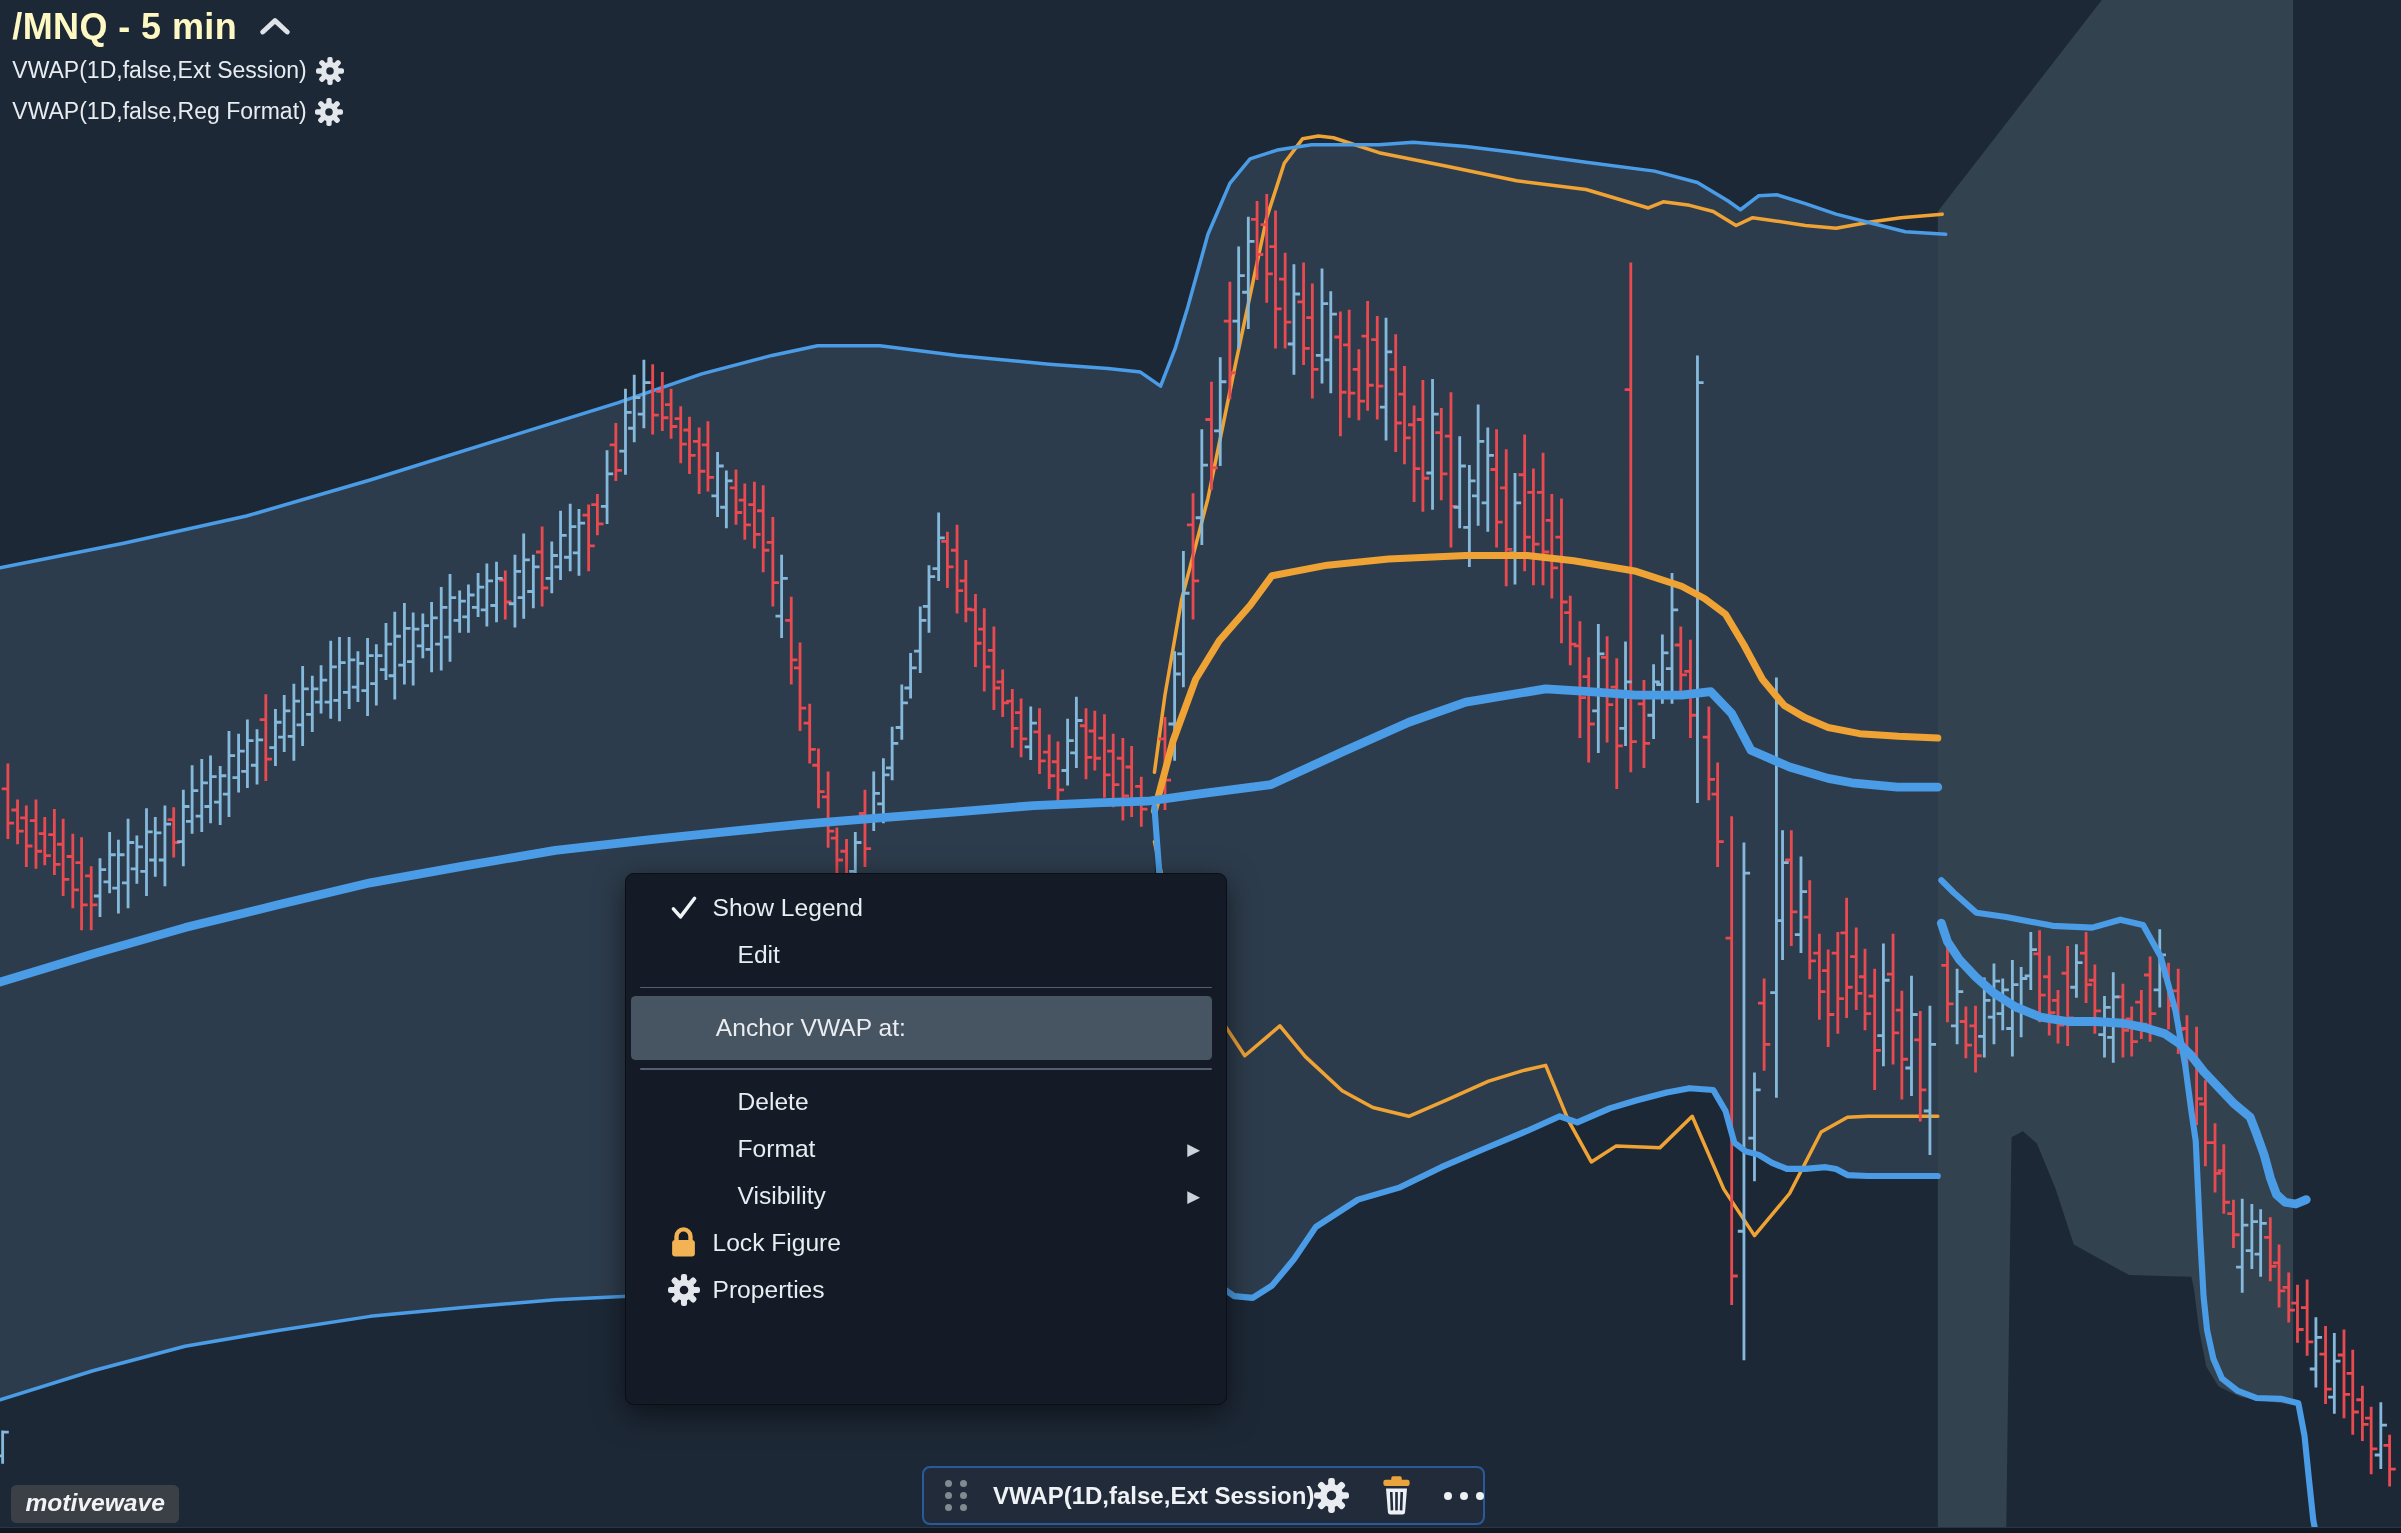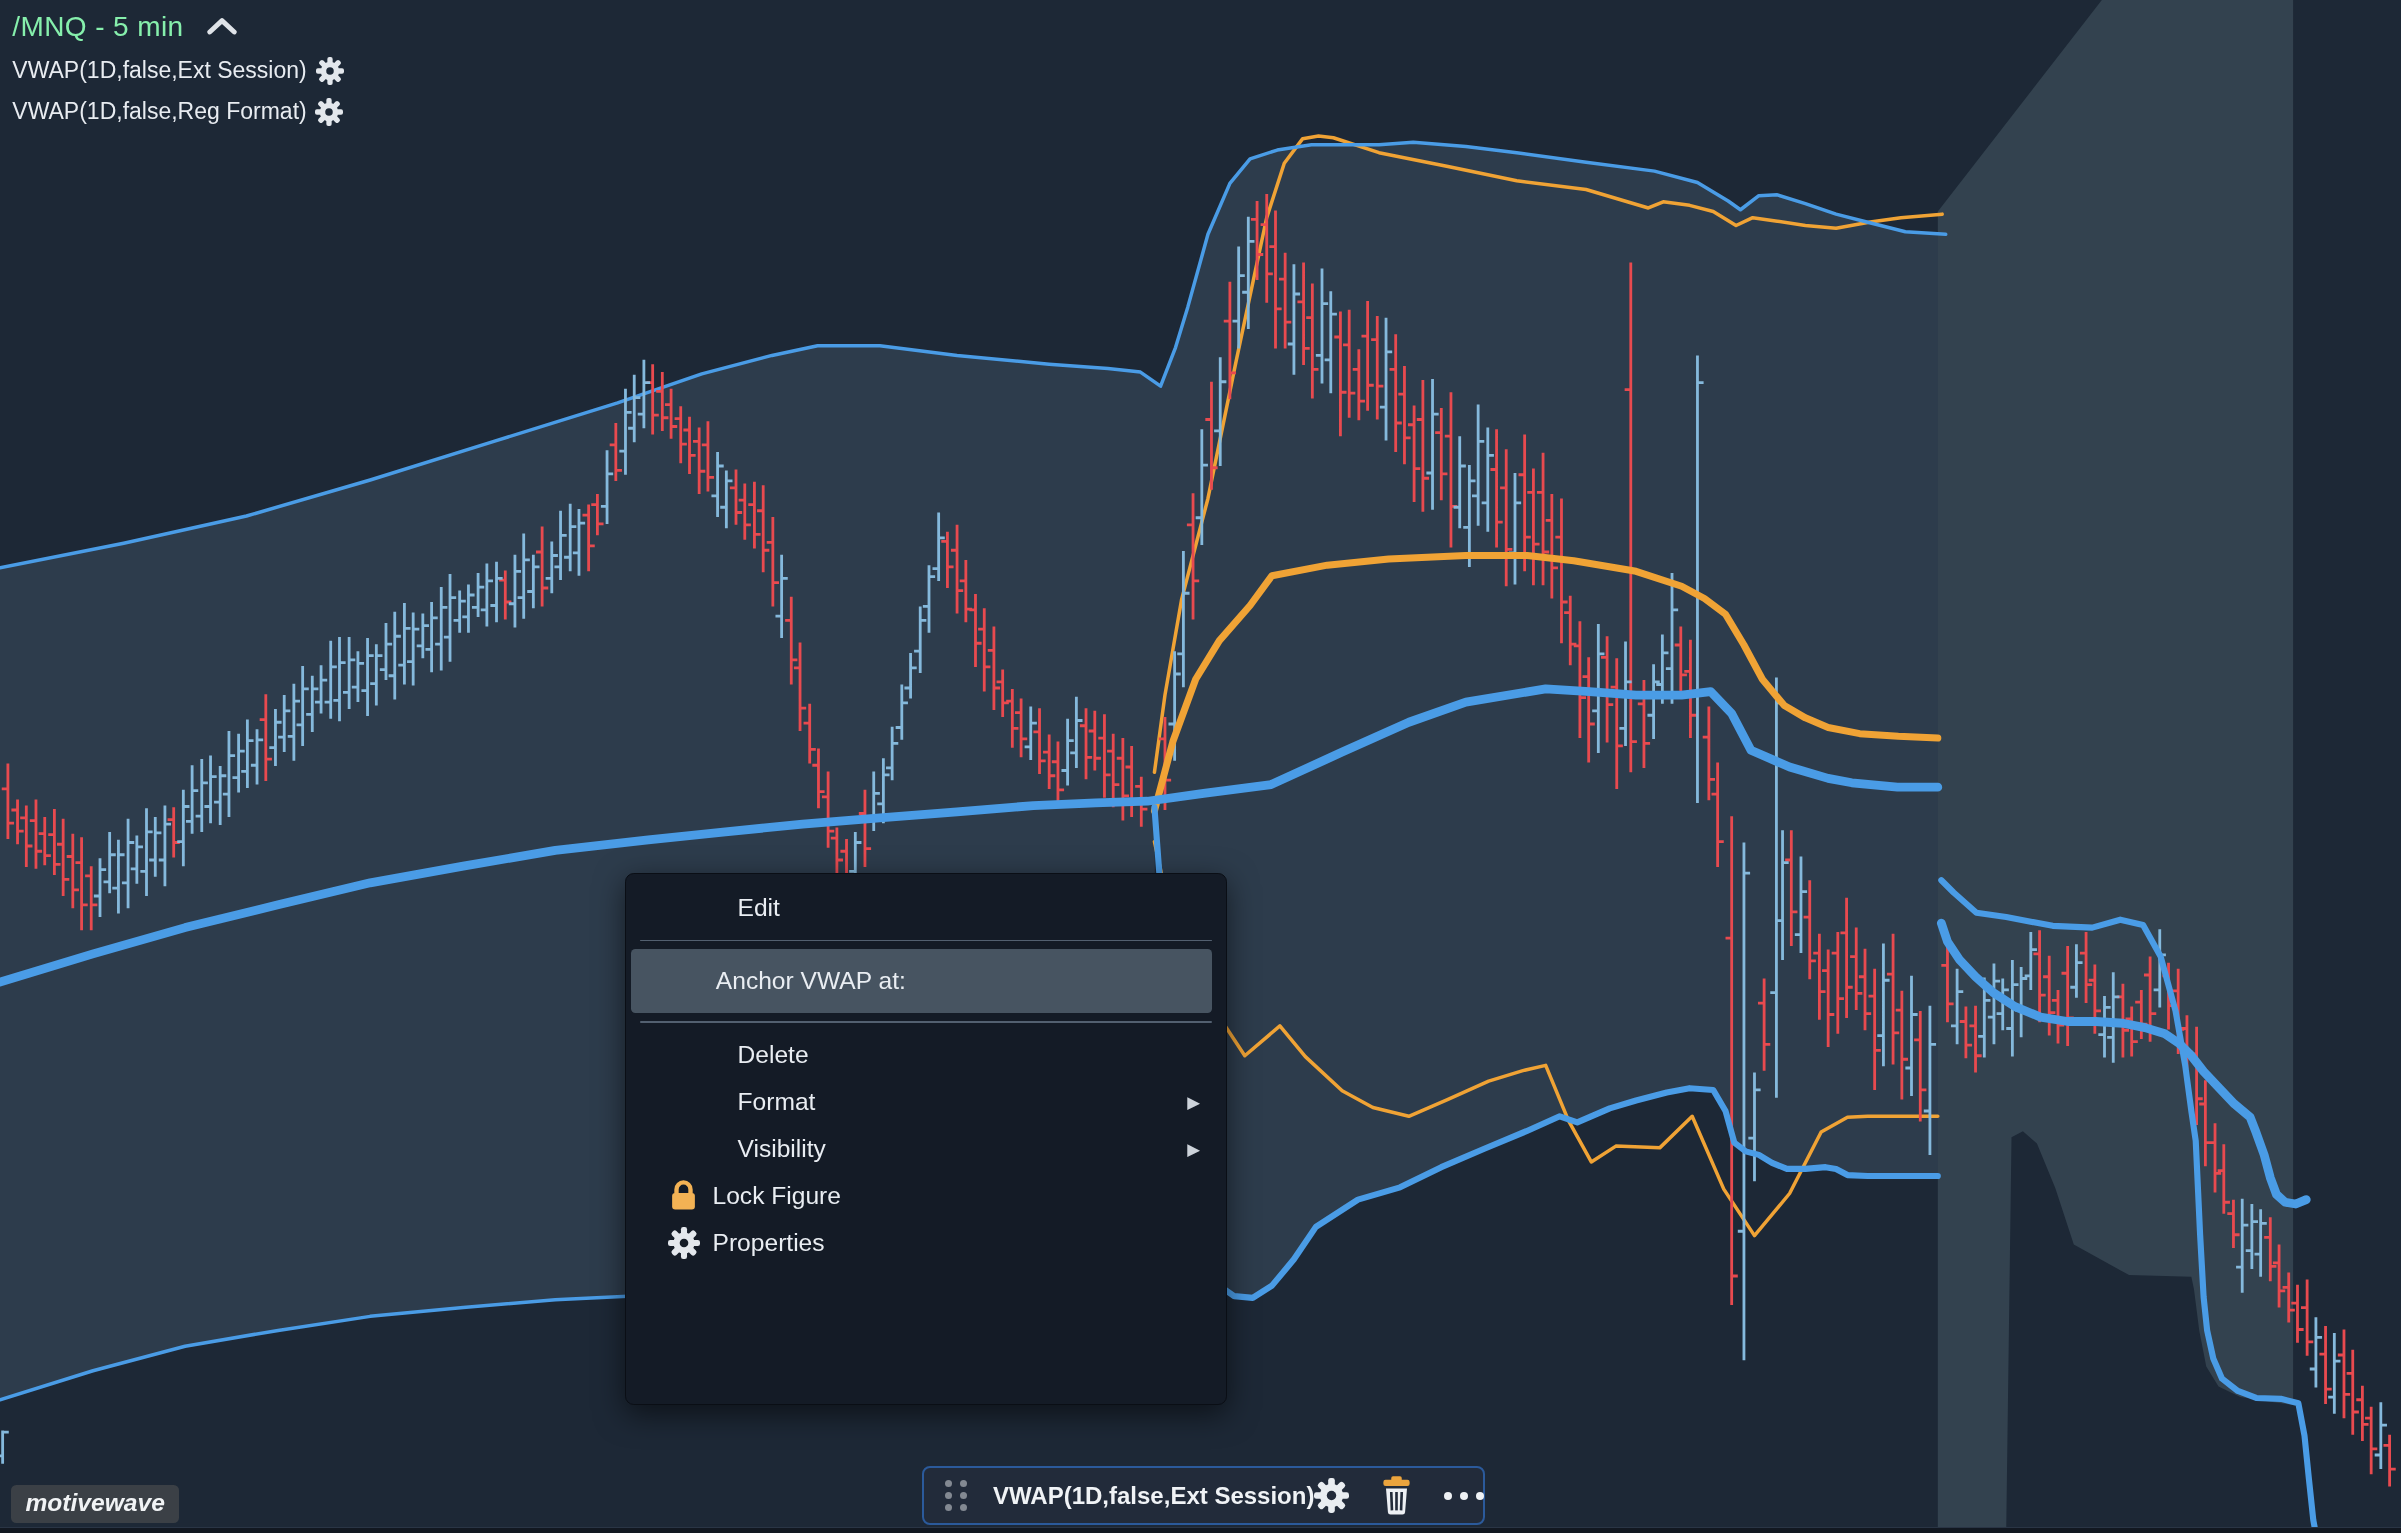--- a/index.html
+++ b/index.html
@@ -7,21 +7,21 @@
     width:2401px;height:1534px;position:relative;overflow:hidden;
     background:#1d2836;
     font-family:"Liberation Sans","DejaVu Sans",sans-serif;
     -webkit-font-smoothing:antialiased;
   }
   #chart-svg{position:absolute;left:0;top:0;width:2401px;height:1534px;display:block;}
 
   
   .legend{position:absolute;left:12.3px;top:7px;color:#eef2f6;}
   .legend-title-row{display:flex;align-items:center;gap:23px;height:39px;}
-  .legend-title{font-size:28px;font-weight:normal;letter-spacing:0.4px;color:#86efac;}
+  .legend-title{font-size:36px;font-weight:bold;letter-spacing:0.4px;color:#fef9c3;}
   .chevron-btn{display:flex;align-items:center;cursor:pointer;}
   .legend-row{display:flex;align-items:center;gap:8.8px;margin-top:8px;height:33px;}
   .legend-label{font-size:23px;color:#e8ecf1;}
   .legend-gear{display:flex;align-items:center;cursor:pointer;}
 
   
   .ctx-menu{
     position:absolute;left:625px;top:873px;width:602px;height:532px;
     background:#141b26;border-radius:8.8px;box-sizing:border-box;
     border:0.9px solid #0a0e15;box-shadow:0 8.8px 30px rgba(0,0,0,.55);
@@ -112,20 +112,28 @@
             <rect x="12.96" y="0" width="6.08" height="32" rx="2.24" fill="#e3e7ec" transform="rotate(135 16 16)"></rect>
             <circle cx="16" cy="16" r="10.56" fill="#e3e7ec"></circle>
             <circle cx="16" cy="16" r="4.32" fill="#1d2836"></circle>
           </svg>
         </span>
       </div>
     </div>
 </div>
 
 <div class="ctx-menu" id="ctx-menu">
+    <div class="mi">
+      <span class="mi-icon">
+        <svg width="30" height="30" viewBox="0 0 34 34">
+          <polyline points="5,18 13,27 29,6" fill="none" stroke="#f0f3f6" stroke-width="4" stroke-linecap="round" stroke-linejoin="round"></polyline>
+        </svg>
+      </span>
+      <span class="mi-label">Show Legend</span>
+    </div>
     <div class="mi mi-noicon">
       <span class="mi-label">Edit</span>
     </div>
     <div class="mi-divider"></div>
     <div class="mi-highlight">
       <span class="mi-label">Anchor VWAP at:</span>
     </div>
     <div class="mi-divider"></div>
     <div class="mi mi-noicon">
       <span class="mi-label">Delete</span>

